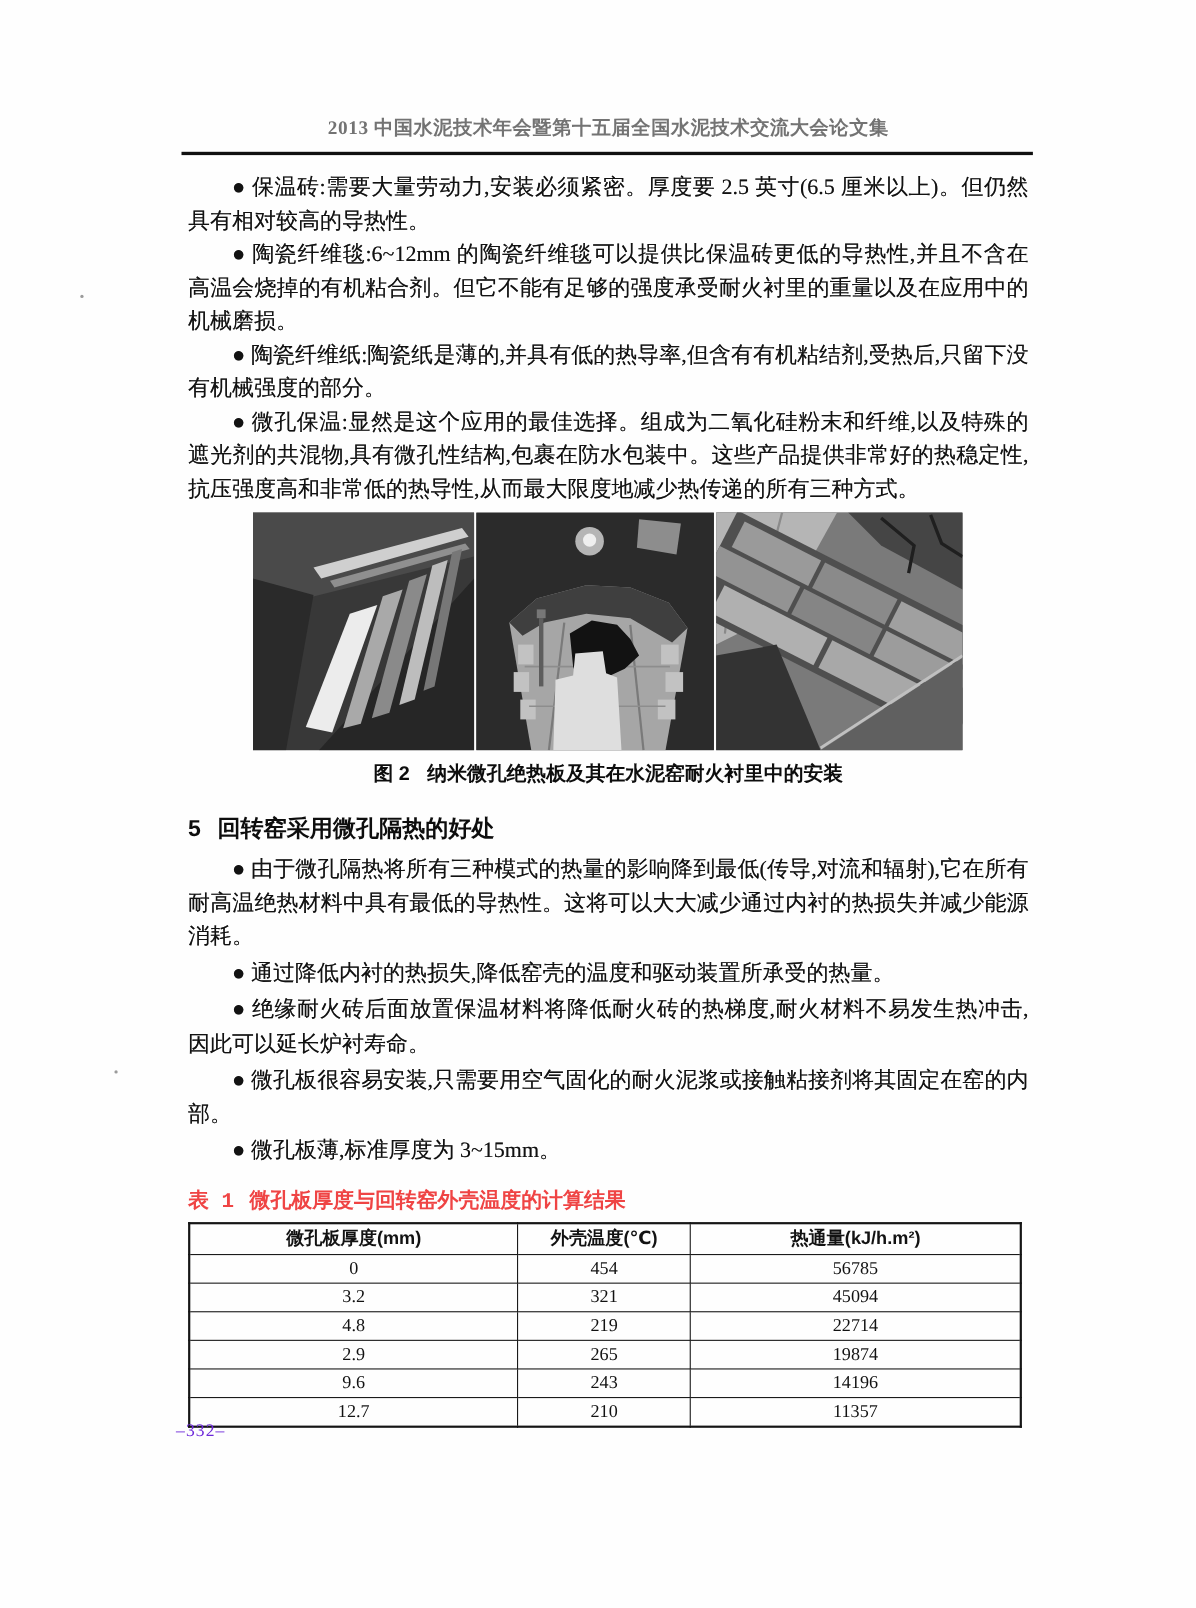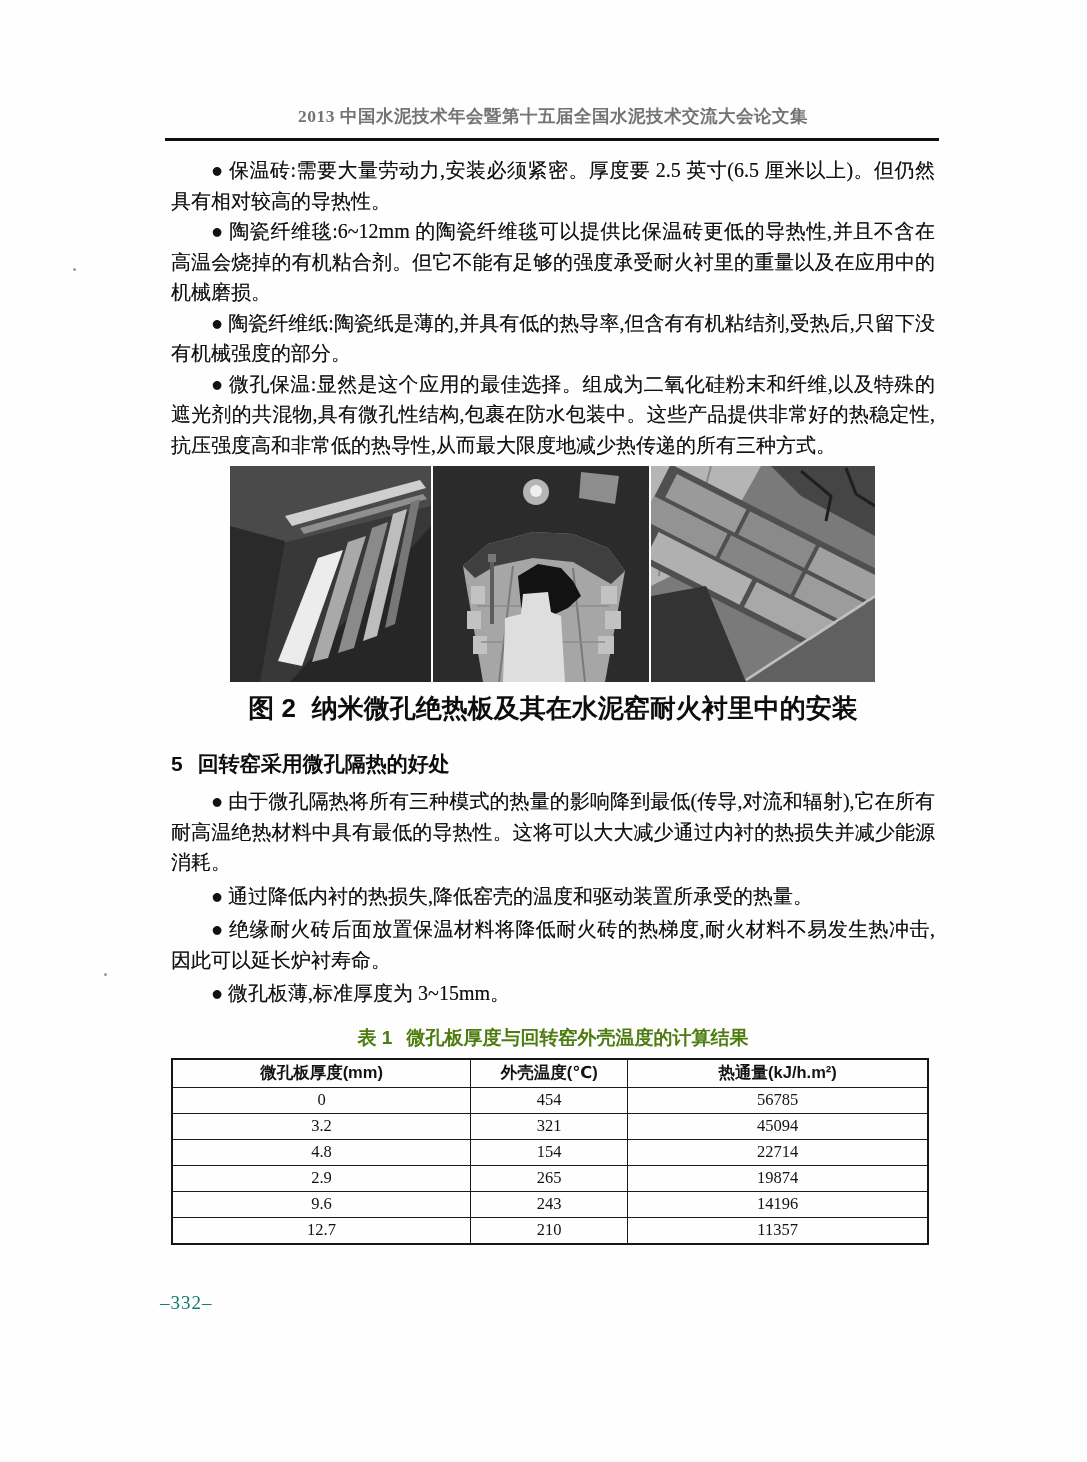--- a/index.html
+++ b/index.html
@@ -17,46 +17,46 @@
   .para{
     font-size:20px;line-height:30.5px;text-align:justify;text-indent:2em;margin:0;
     text-shadow:0 0 0.4px rgba(0,0,0,0.55);
   }
   .paras-sec{margin-top:8px;}
   .paras-sec .para{margin-bottom:3px;}
   .figure-row{margin-top:6px;margin-left:59px;display:flex;gap:2px;}
   .photo{display:block;background:#333;}
   .figure-caption{
     margin-top:9px;text-align:center;font-family:"Liberation Sans","DejaVu Sans",sans-serif;
-    font-weight:bold;font-size:26px;color:#0d0d0d;
+    font-weight:bold;font-size:18px;color:#0d0d0d;
   }
   .figure-caption .cap-label{margin-right:16px;}
   .section-heading{
     margin-top:24px;font-family:"Liberation Sans","DejaVu Sans",sans-serif;
     font-weight:bold;font-size:21px;color:#0d0d0d;
   }
   .section-heading .sec-num{margin-right:15px;}
   .table-caption{
-    margin-top:16px;text-align:center;font-family:Liberation Sans, sans-serif;
-    font-weight:bold;font-size:19px;color:#4d7c0f;
+    margin-top:16px;text-align:left;font-family:Liberation Mono, monospace;
+    font-weight:bold;font-size:19px;color:#ef4444;
   }
   .table-caption .cap-label{margin-right:14px;}
   table.data{
     margin-top:7px;width:758px;border-collapse:collapse;border:2.5px solid #151515;
     table-layout:fixed;
   }
   table.data th,table.data td{
     border:1.6px solid #1a1a1a;text-align:center;padding:0;height:25px;font-size:16.5px;
   }
   table.data th{
     font-family:"Liberation Sans","DejaVu Sans",sans-serif;font-weight:bold;height:27px;margin-top:39px;
   }
   table.data td{font-family:"Liberation Serif","DejaVu Serif",serif;}
   col.c1{width:39.5%;} col.c2{width:20.8%;} col.c3{width:39.7%;}
-  .page-number{position:absolute;left:160px;top:1292px;font-size:19px;letter-spacing:1px;color:#0f766e;}
+  .page-number{position:absolute;left:160px;top:1292px;font-size:16px;letter-spacing:1px;color:#6d28d9;}
   .speck{position:absolute;width:3px;height:3px;border-radius:50%;background:#9b9b9b;}
   .speck.s1{left:73px;top:268px;}
   .speck.s2{left:104px;top:973px;}
 </style>
 </head>
 <body>
 
 <div class="page">
   <div class="content">
 
@@ -139,20 +139,21 @@
     </div>
 
     <div class="section-heading">
       <span class="sec-num">5</span><span>回转窑采用微孔隔热的好处</span>
     </div>
 
     <div class="paras-sec">
       <p class="para">● 由于微孔隔热将所有三种模式的热量的影响降到最低(传导,对流和辐射),它在所有耐高温绝热材料中具有最低的导热性。这将可以大大减少通过内衬的热损失并减少能源消耗。</p>
       <p class="para">● 通过降低内衬的热损失,降低窑壳的温度和驱动装置所承受的热量。</p>
       <p class="para">● 绝缘耐火砖后面放置保温材料将降低耐火砖的热梯度,耐火材料不易发生热冲击,因此可以延长炉衬寿命。</p>
+      <p class="para">● 微孔板很容易安装,只需要用空气固化的耐火泥浆或接触粘接剂将其固定在窑的内部。</p>
       <p class="para">● 微孔板薄,标准厚度为 3~15mm。</p>
     </div>
 
     <div class="table-caption">
       <span class="cap-label">表 1</span><span>微孔板厚度与回转窑外壳温度的计算结果</span>
     </div>
 
     <table class="data">
       <colgroup>
           <col class="c1">
@@ -172,21 +173,21 @@
           <td>454</td>
           <td>56785</td>
         </tr>
         <tr>
           <td>3.2</td>
           <td>321</td>
           <td>45094</td>
         </tr>
         <tr>
           <td>4.8</td>
-          <td>154</td>
+          <td>219</td>
           <td>22714</td>
         </tr>
         <tr>
           <td>2.9</td>
           <td>265</td>
           <td>19874</td>
         </tr>
         <tr>
           <td>9.6</td>
           <td>243</td>

